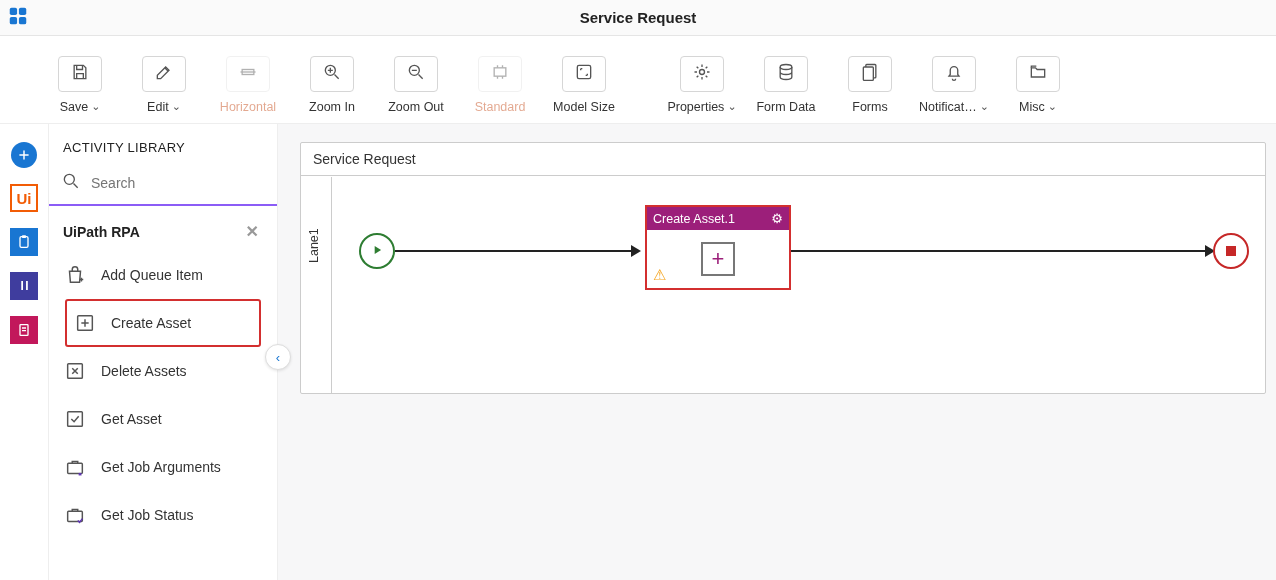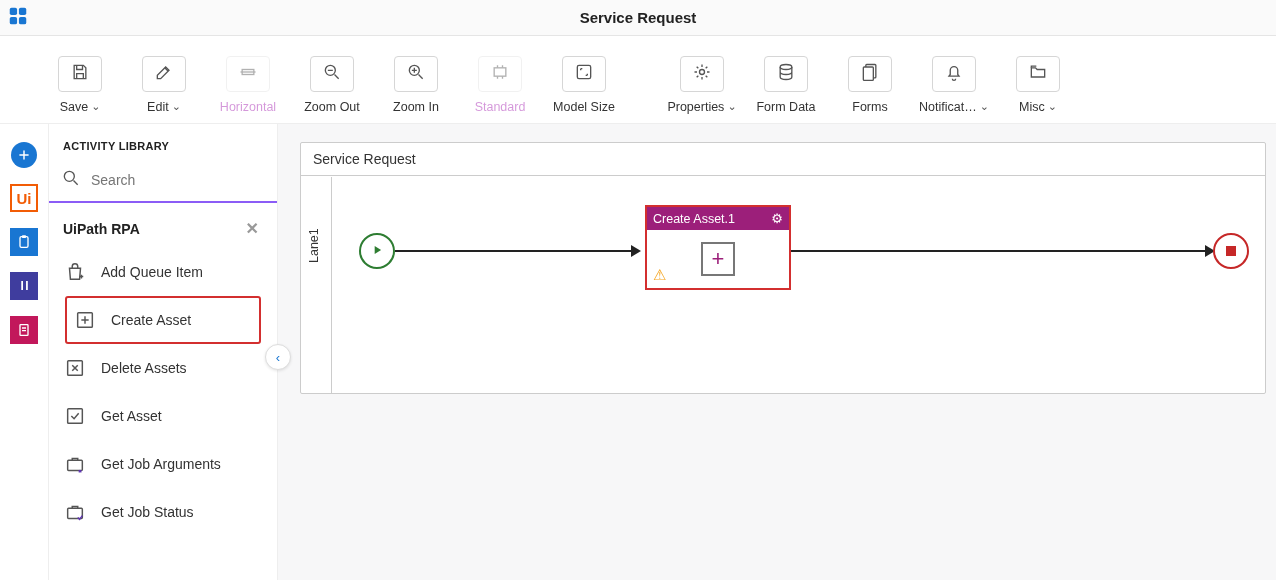--- a/index.html
+++ b/index.html
@@ -9,34 +9,34 @@
   .topbar { height:36px; display:flex; align-items:center; border-bottom:1px solid #e5e5e5; background:#fafafa; position:relative; }
   .topbar .apps-icon { width:36px; text-align:center; color:#1976d2; }
   .topbar .title { position:absolute; left:0; right:0; text-align:center; font-weight:600; font-size:15px; color:#222; pointer-events:none; }
 
   .toolbar { height:88px; display:flex; align-items:center; padding:10px 0 0 40px; border-bottom:1px solid #eee; background:#fff; gap:4px;}
   .tbitem { width:80px; display:flex; flex-direction:column; align-items:center; justify-content:flex-start; cursor:pointer; }
   .tbitem.disabled { opacity:.45; cursor:default; }
   .tbicon-box { width:44px; height:36px; border:1px solid #d6d6d6; border-radius:4px; display:flex; align-items:center; justify-content:center; color:#555; background:#fff; }
   .tbitem.disabled .tbicon-box { border-color:#e2e2e2; }
   .tblabel { margin-top:8px; font-size:12.5px; color:#333; text-align:center; display:flex; align-items:center; gap:3px; }
-  .tbitem.disabled .tblabel { color:#a21caf; }
+  .tbitem.disabled .tblabel { color:#c2410c; }
   .chev { font-size:11px; color:#555; }
 
   .workspace { display:flex; height:456px; }
   .leftrail { width:48px; background:#fff; padding-top:18px; display:flex; flex-direction:column; align-items:center; gap:16px; }
   .rail-btn { width:28px; height:28px; border-radius:0; display:flex; align-items:center; justify-content:center; font-size:15px; }
   .rail-blue-circle { width:26px; height:26px; border-radius:50%; background:#1976d2; color:#fff; }
   .rail-orange { border:2px solid #f25c05; color:#f25c05; font-weight:700; }
   .rail-blue { background:#1976d2; color:#fff; }
   .rail-indigo { background:#3f3d9e; color:#fff; font-weight:700; font-size:12px; letter-spacing:-1px;}
   .rail-magenta { background:#c2185b; color:#fff; }
 
   .sidebar { width:230px; border-left:1px solid #eee; border-right:1px solid #eee; position:relative; display:flex; flex-direction:column; background:#fff;}
-  .sidebar h4 { margin:0; padding:16px 14px 10px; font-size:11px; font-weight:700; color:#222; letter-spacing:.3px;}
+  .sidebar h4 { margin:0; padding:16px 14px 10px; font-size:13px; font-weight:400; color:#222; letter-spacing:.3px;}
   .search-row { display:flex; align-items:center; padding:6px 12px 10px; gap:8px; border-bottom:2px solid #8b5cf6;}
   .search-row input { border:none; outline:none; font-size:14px; flex:1; color:#666; }
   .category { display:flex; align-items:center; justify-content:space-between; padding:12px 14px 6px; font-weight:600; color:#222; }
   .close-x { color:#999; cursor:pointer; font-size:16px; padding:4px; }
   .act-item { display:flex; align-items:center; gap:14px; padding:12px 14px; cursor:pointer; }
   .act-item .ico { width:24px; height:24px; display:flex; align-items:center; justify-content:center; color:#555; }
   .act-item.selected { outline:2px solid #d32f2f; outline-offset:-2px; border-radius:3px; margin:0 16px; padding:12px 8px;}
   .collapse-handle { position:absolute; right:-14px; top:220px; width:26px; height:26px; border-radius:50%; background:#fff; border:1px solid #ddd; display:flex; align-items:center; justify-content:center; color:#1976d2; font-size:13px; cursor:pointer; box-shadow:0 1px 3px rgba(0,0,0,.1);}
 
   .canvas-wrap { flex:1; padding:18px 10px 10px 22px; background:#f7f7f8; }
@@ -112,36 +112,36 @@
           </svg></span>
       </div>
     <div class="tblabel">
         <span>Horizontal</span>
       </div>
   </div>
   <div class="tbitem">
     <div class="tbicon-box">
         <span><svg class="ic" viewBox="0 0 24 24">
             <circle cx="10" cy="10" r="6"></circle>
+            <path d="M20 20l-5-5M10 7v6M7 10h6"></path>
+          </svg></span>
+      </div>
+    <div class="tblabel">
+        <span>Zoom In</span>
+      </div>
+  </div>
+  <div class="tbitem">
+    <div class="tbicon-box">
+        <span><svg class="ic" viewBox="0 0 24 24">
+            <circle cx="10" cy="10" r="6"></circle>
             <path d="M20 20l-5-5M7 10h6"></path>
           </svg></span>
       </div>
     <div class="tblabel">
         <span>Zoom Out</span>
-      </div>
-  </div>
-  <div class="tbitem">
-    <div class="tbicon-box">
-        <span><svg class="ic" viewBox="0 0 24 24">
-            <circle cx="10" cy="10" r="6"></circle>
-            <path d="M20 20l-5-5M10 7v6M7 10h6"></path>
-          </svg></span>
-      </div>
-    <div class="tblabel">
-        <span>Zoom In</span>
       </div>
   </div>
   <div class="tbitem disabled">
     <div class="tbicon-box">
         <span><svg class="ic" viewBox="0 0 24 24">
             <rect x="5" y="7" width="14" height="10"></rect>
             <path d="M9 4v3M15 4v3M9 20v-3M15 20v-3"></path>
           </svg></span>
       </div>
     <div class="tblabel">

